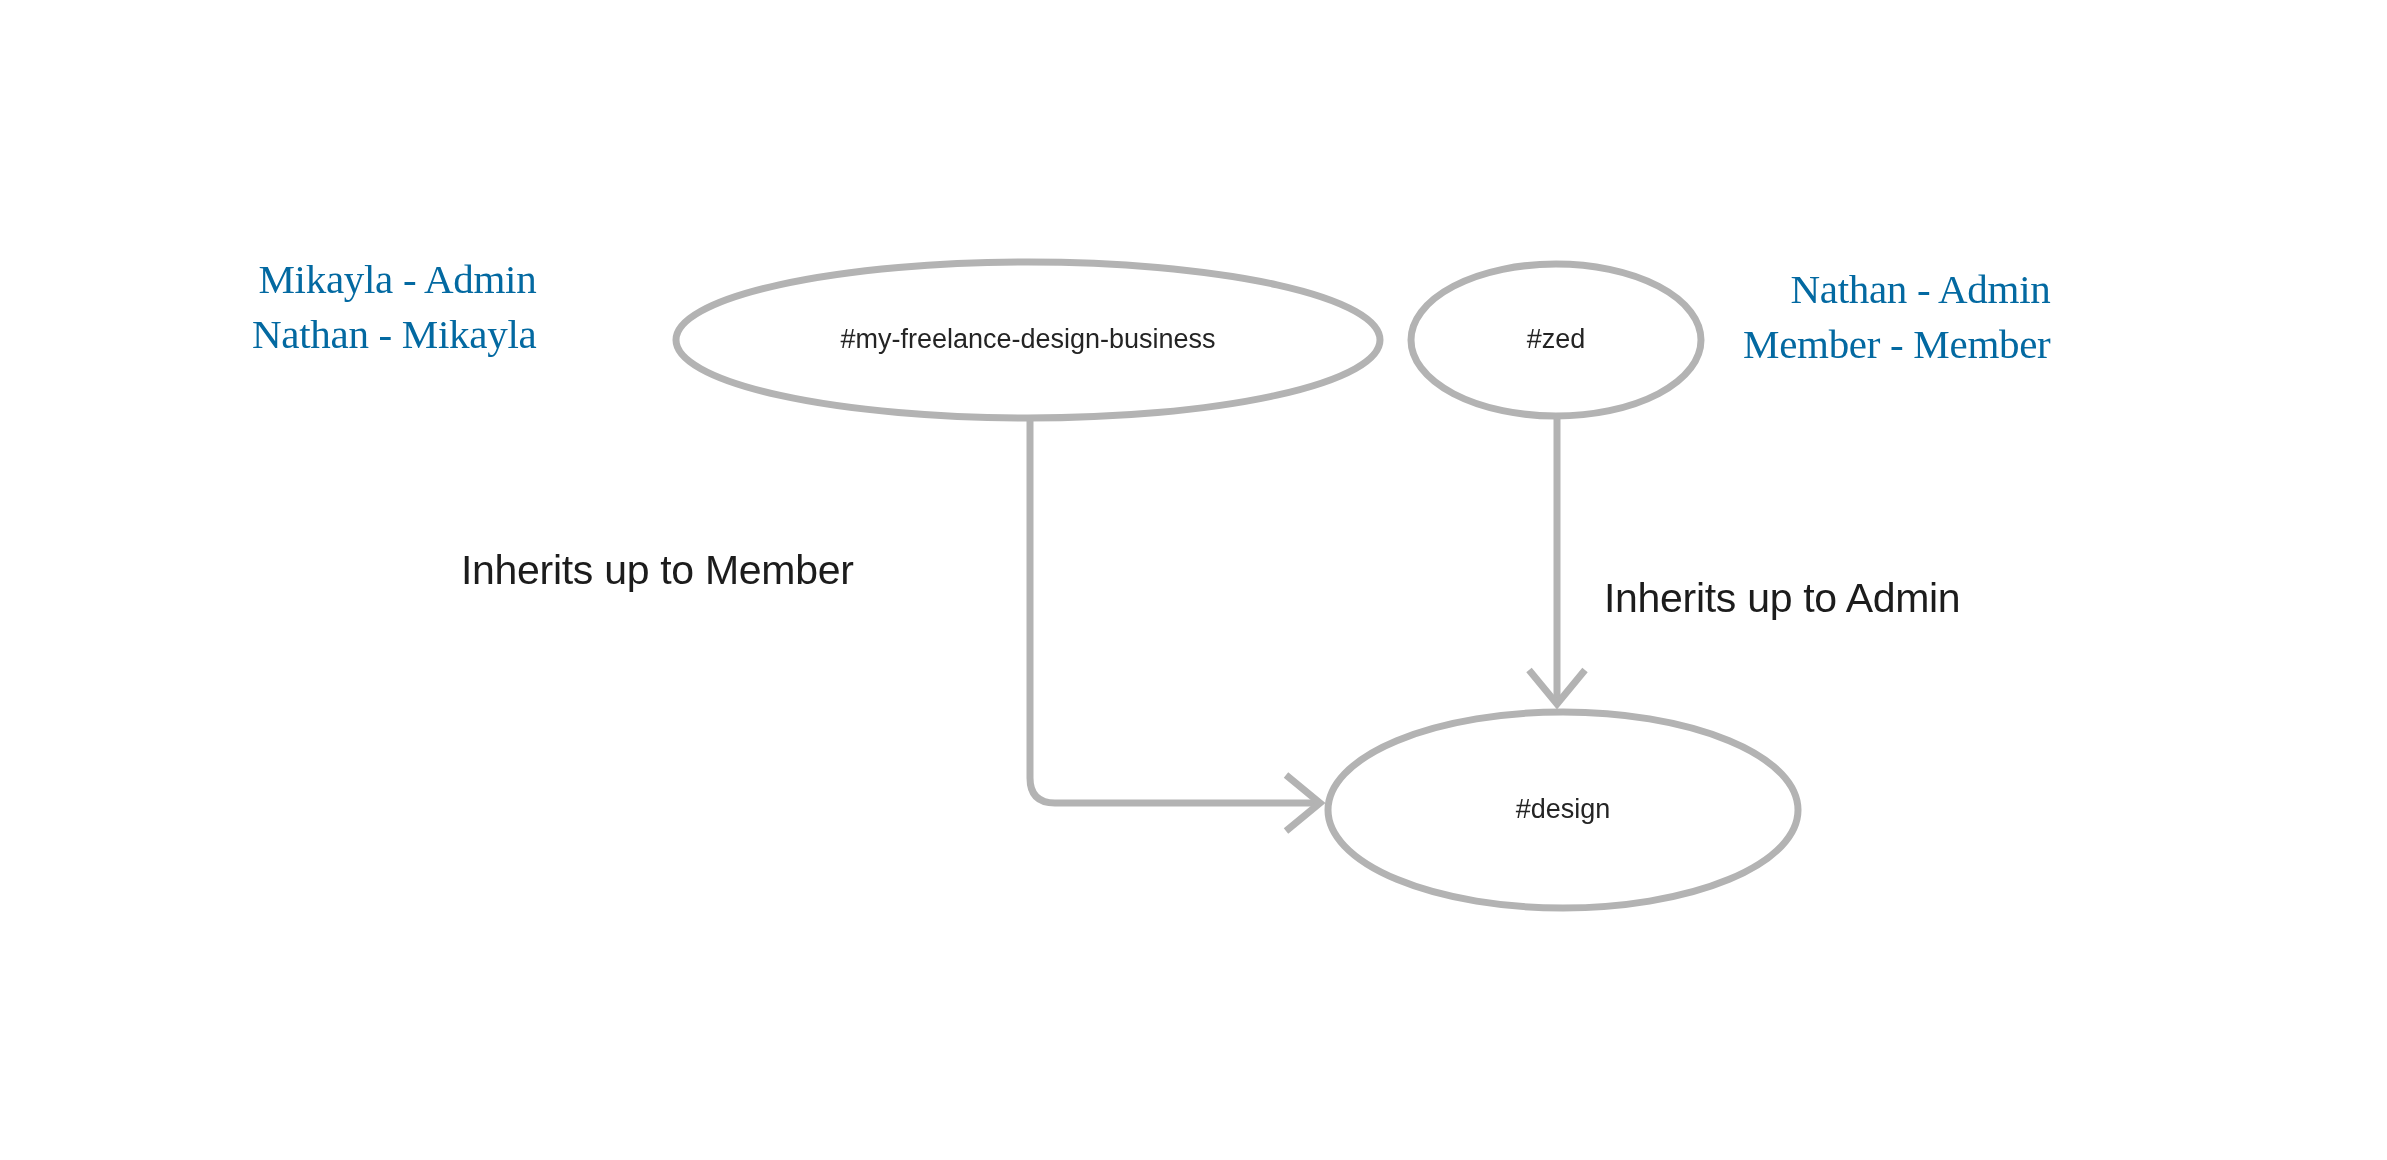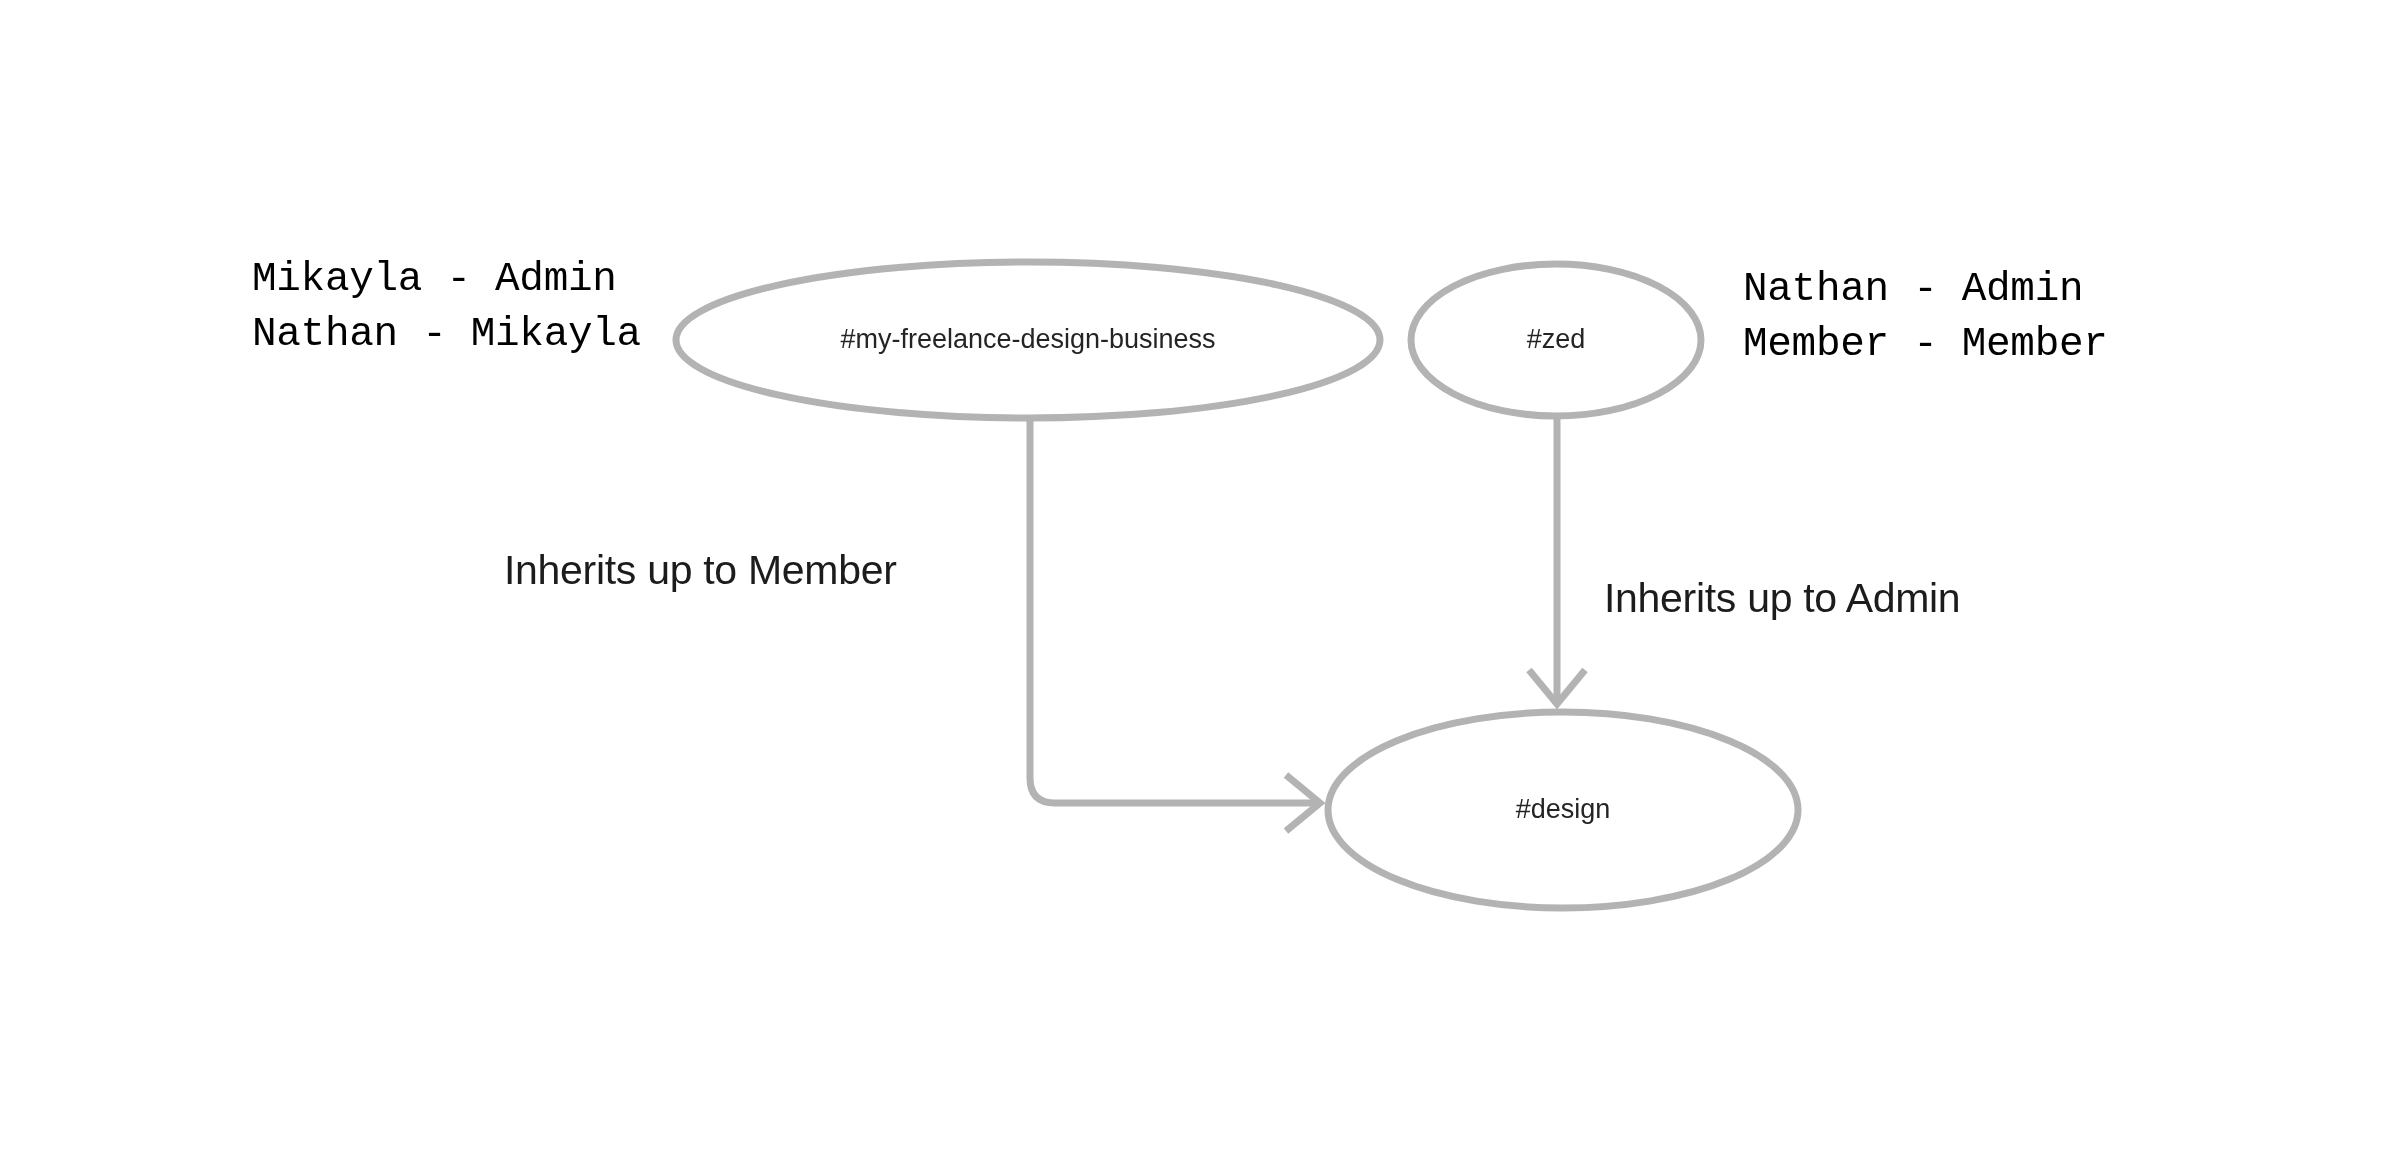--- a/index.html
+++ b/index.html
@@ -35,40 +35,41 @@
     font-size: 27px;
     fill: #242424;
     text-anchor: middle;
     dominant-baseline: middle;
   }
   .annotation-block {
     position: absolute;
     white-space: nowrap;
   }
   .annotation-line {
-    font-family: Liberation Mono, monospace;
+    font-family: Liberation Serif, serif;
     font-size: 41px;
     line-height: 55px;
-    color: #000000;
+    color: #0369a1;
     letter-spacing: -0.3px;
     white-space: nowrap;
+    text-align: right;
   }
   .edge-label {
     position: absolute;
     font-family: "Liberation Sans", sans-serif;
     font-size: 41px;
     line-height: 1;
     color: #1c1c1c;
     letter-spacing: -0.3px;
     white-space: nowrap;
   }
   
   #annot-left  { left: 252px; top: 252px; }
   #annot-right { left: 1737px; top: 262px; margin-left: 6px; }
-  #edge-label-left  { left: 504px; top: 550px; }
+  #edge-label-left  { left: 461px; top: 550px; }
   #edge-label-right { left: 1604px; top: 550px; margin-top: 28px; }
 </style>
 </head>
 <body>
 
 <div id="canvas">
 
   <svg id="diagram-svg" viewBox="0 0 2387 1160" xmlns="http://www.w3.org/2000/svg">
 
     <g>

